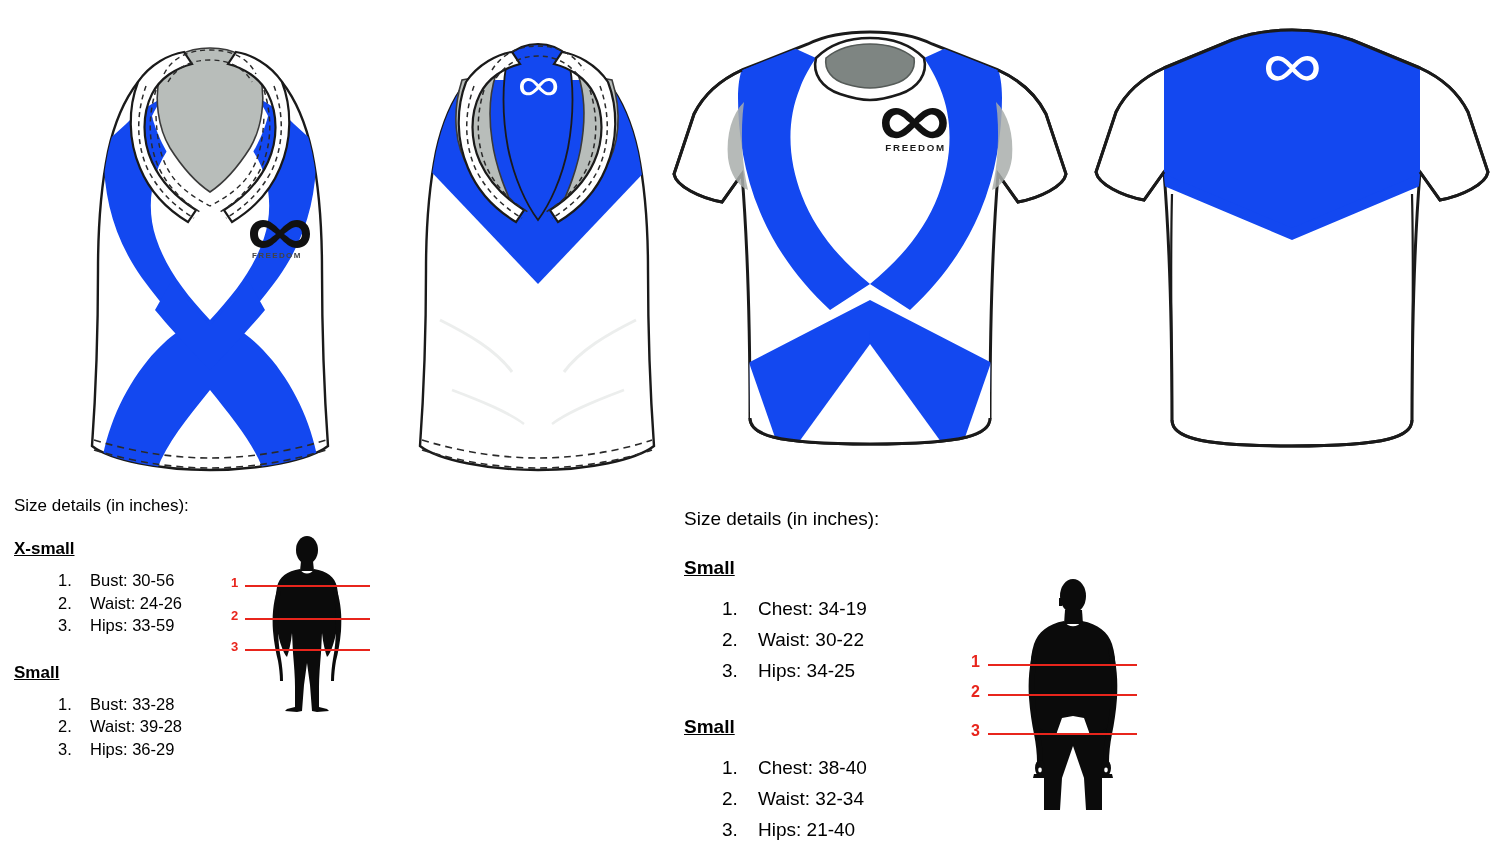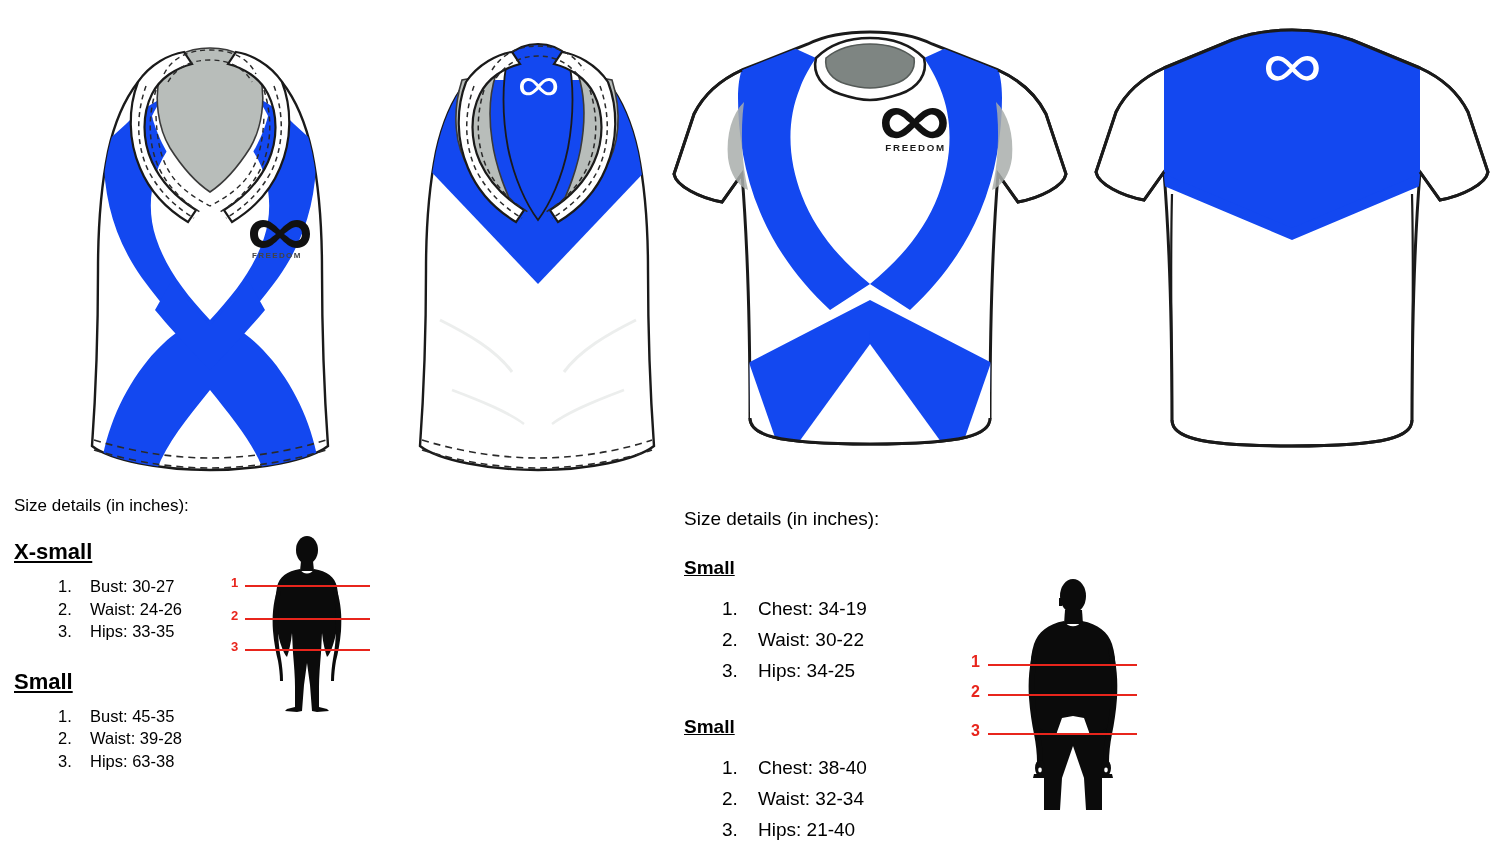--- a/index.html
+++ b/index.html
@@ -43,21 +43,21 @@
 
   .size-title {
     font-size: 17px;
     line-height: 22px;
     margin: 0 0 22px 0;
     white-space: nowrap;
   }
   #size-right .size-title { font-size: 19px; line-height: 24px; margin-bottom: 26px; }
 
   .size-name {
-    font-size: 22px;
+    font-size: 17px;
     font-weight: bold;
     text-decoration: underline;
     margin: 0 0 10px 0;
     display: inline-block;
   }
   #size-right .size-name { font-size: 19px; margin-bottom: 14px; }
 
   .size-list {
     list-style: none;
     margin: 0 0 26px 0;
@@ -374,47 +374,47 @@
   </div>
 
   <div class="size-block" id="size-left">
     <div class="size-title">Size details (in inches):</div>
 
     <div class="measure-group">
       <div class="size-name">X-small</div>
       <ol class="size-list">
         <li>
           <span class="li-num">1.</span>
-          <span>Bust: 30-27</span>
+          <span>Bust: 30-56</span>
         </li>
         <li>
           <span class="li-num">2.</span>
           <span>Waist: 24-26</span>
         </li>
         <li>
           <span class="li-num">3.</span>
-          <span>Hips: 33-35</span>
+          <span>Hips: 33-59</span>
         </li>
       </ol>
     </div>
 
     <div class="measure-group">
       <div class="size-name">Small</div>
       <ol class="size-list">
         <li>
           <span class="li-num">1.</span>
-          <span>Bust: 45-35</span>
+          <span>Bust: 33-28</span>
         </li>
         <li>
           <span class="li-num">2.</span>
           <span>Waist: 39-28</span>
         </li>
         <li>
           <span class="li-num">3.</span>
-          <span>Hips: 63-38</span>
+          <span>Hips: 36-29</span>
         </li>
       </ol>
     </div>
   </div>
 
   <div class="silhouette" id="silhouette-female">
     <svg viewBox="0 0 160 180" xmlns="http://www.w3.org/2000/svg">
       <g fill="#0B0B0B">
 
         <ellipse cx="82" cy="15" rx="11" ry="14"></ellipse>

